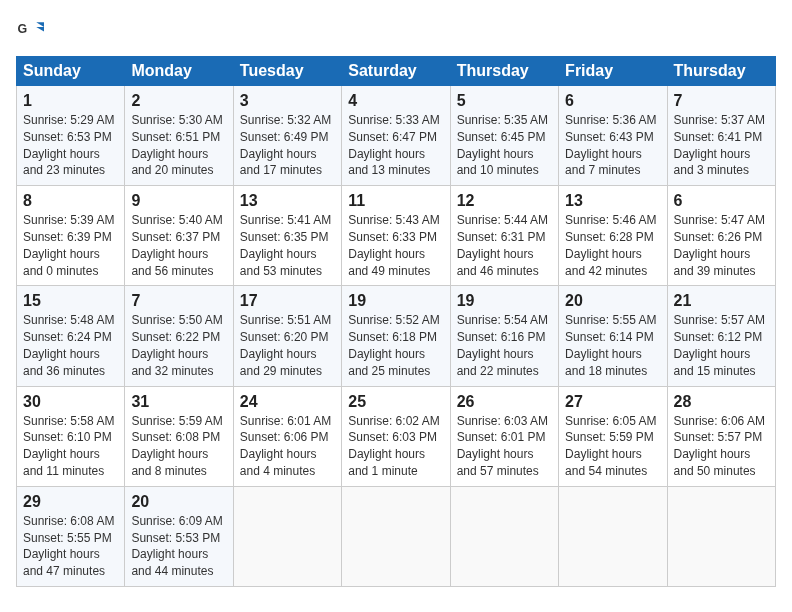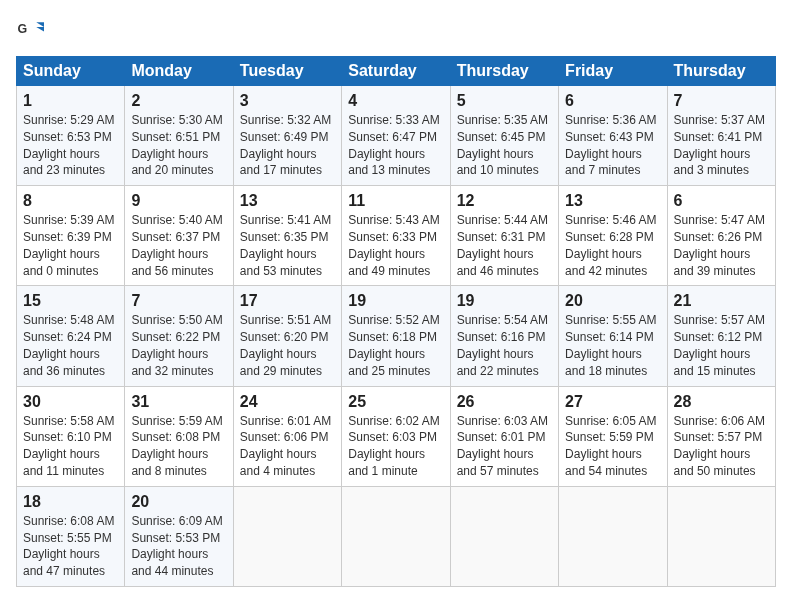--- a/index.html
+++ b/index.html
@@ -159,21 +159,21 @@
       <tr>
         <td><span class="day-num">30</span><span class="day-info">Sunrise: 5:58 AM<br>Sunset: 6:10 PM<br>Daylight hours<br>and 11 minutes</span></td>
         <td><span class="day-num">31</span><span class="day-info">Sunrise: 5:59 AM<br>Sunset: 6:08 PM<br>Daylight hours<br>and 8 minutes</span></td>
         <td><span class="day-num">24</span><span class="day-info">Sunrise: 6:01 AM<br>Sunset: 6:06 PM<br>Daylight hours<br>and 4 minutes</span></td>
         <td><span class="day-num">25</span><span class="day-info">Sunrise: 6:02 AM<br>Sunset: 6:03 PM<br>Daylight hours<br>and 1 minute</span></td>
         <td><span class="day-num">26</span><span class="day-info">Sunrise: 6:03 AM<br>Sunset: 6:01 PM<br>Daylight hours<br>and 57 minutes</span></td>
         <td><span class="day-num">27</span><span class="day-info">Sunrise: 6:05 AM<br>Sunset: 5:59 PM<br>Daylight hours<br>and 54 minutes</span></td>
         <td><span class="day-num">28</span><span class="day-info">Sunrise: 6:06 AM<br>Sunset: 5:57 PM<br>Daylight hours<br>and 50 minutes</span></td>
       </tr>
       <tr>
-        <td><span class="day-num">18</span><span class="day-info">Sunrise: 6:08 AM<br>Sunset: 5:55 PM<br>Daylight hours<br>and 47 minutes</span></td>
+        <td><span class="day-num">29</span><span class="day-info">Sunrise: 6:08 AM<br>Sunset: 5:55 PM<br>Daylight hours<br>and 47 minutes</span></td>
         <td><span class="day-num">20</span><span class="day-info">Sunrise: 6:09 AM<br>Sunset: 5:53 PM<br>Daylight hours<br>and 44 minutes</span></td>
         <td class="empty-cell"></td>
         <td class="empty-cell"></td>
         <td class="empty-cell"></td>
         <td class="empty-cell"></td>
         <td class="empty-cell"></td>
       </tr>
     </tbody>
 </table>
 

